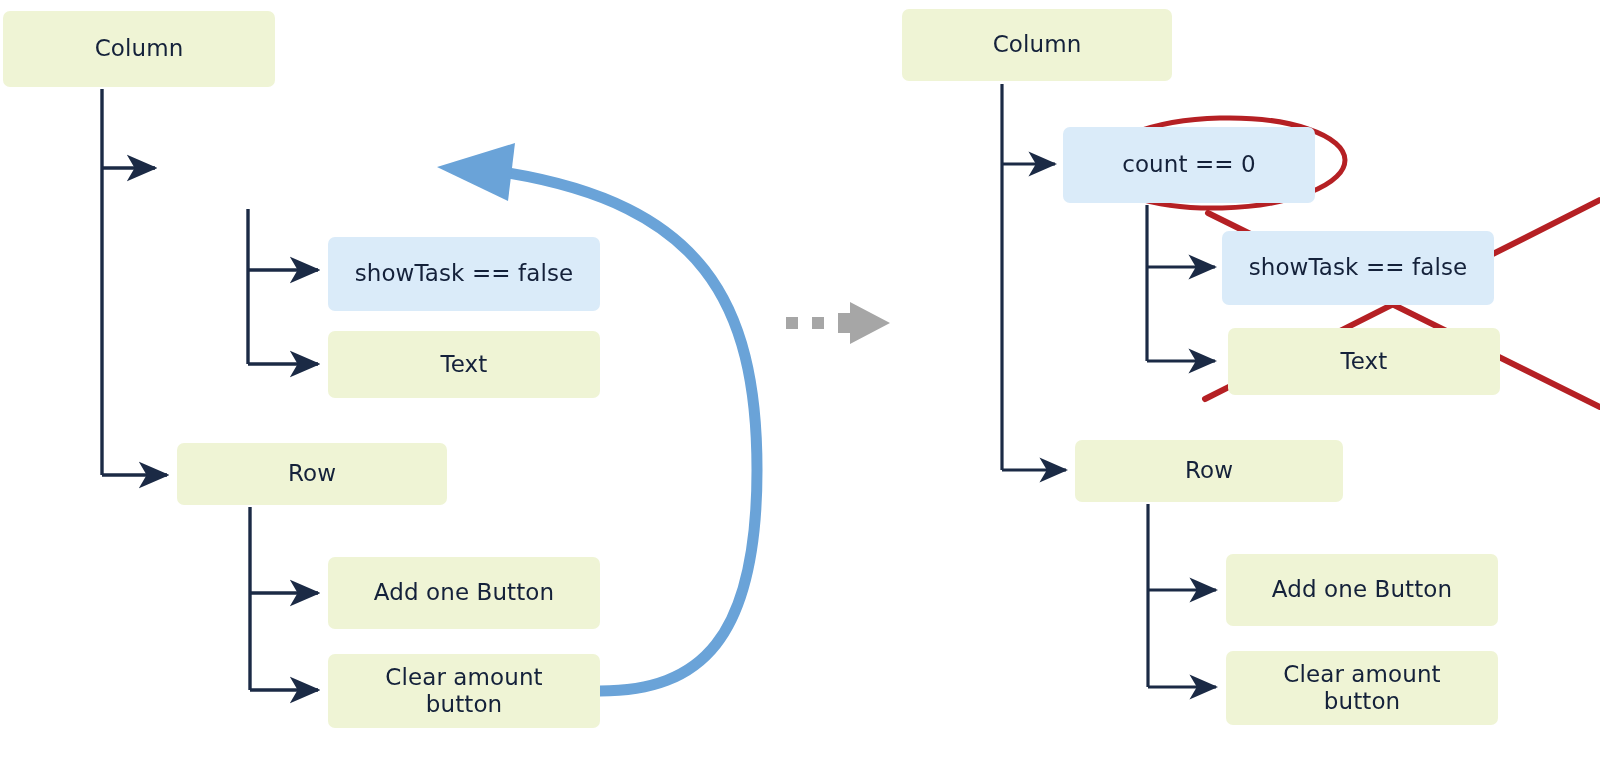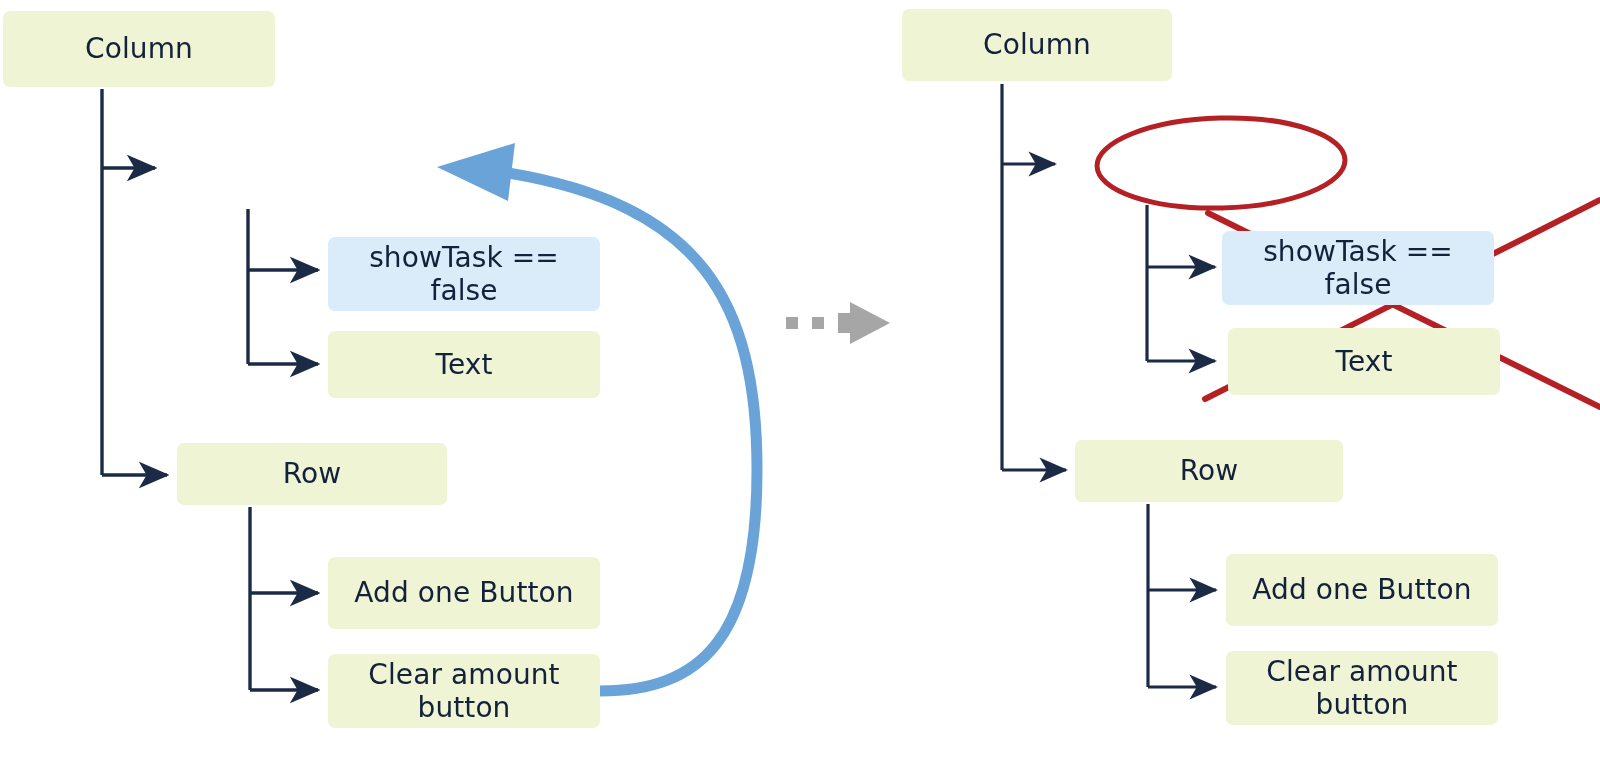--- a/index.html
+++ b/index.html
@@ -28,21 +28,21 @@
     pointer-events: none;
   }
   .node {
     position: absolute;
     display: flex;
     align-items: center;
     justify-content: center;
     text-align: center;
     border-radius: 7px;
     color: #14213a;
-    font-size: 28px;
+    font-size: 23px;
     line-height: 1.18;
     letter-spacing: 0.1px;
     box-sizing: border-box;
     padding: 2px 8px;
   }
   .node.green { background: #eff4d5; }
   .node.blue  { background: #daebf9; }
   .node .label { display: block; width: 100%; }
 </style>
 </head>
@@ -120,20 +120,23 @@
   <div class="node green" style="left:328px;top:557px;width:272px;height:72px;">
     <span class="label">Add one Button</span>
   </div>
   <div class="node green" style="left:328px;top:654px;width:272px;height:74px;">
     <span class="label">Clear amount<br>button</span>
   </div>
 
   <div class="node green" style="left:902px;top:9px;width:270px;height:72px;">
     <span class="label">Column</span>
   </div>
+  <div class="node blue" style="left:1063px;top:127px;width:252px;height:76px;">
+    <span class="label">count == 0</span>
+  </div>
   <div class="node blue" style="left:1222px;top:231px;width:272px;height:74px;">
     <span class="label">showTask == false</span>
   </div>
   <div class="node green" style="left:1228px;top:328px;width:272px;height:67px;">
     <span class="label">Text</span>
   </div>
   <div class="node green" style="left:1075px;top:440px;width:268px;height:62px;">
     <span class="label">Row</span>
   </div>
   <div class="node green" style="left:1226px;top:554px;width:272px;height:72px;">

